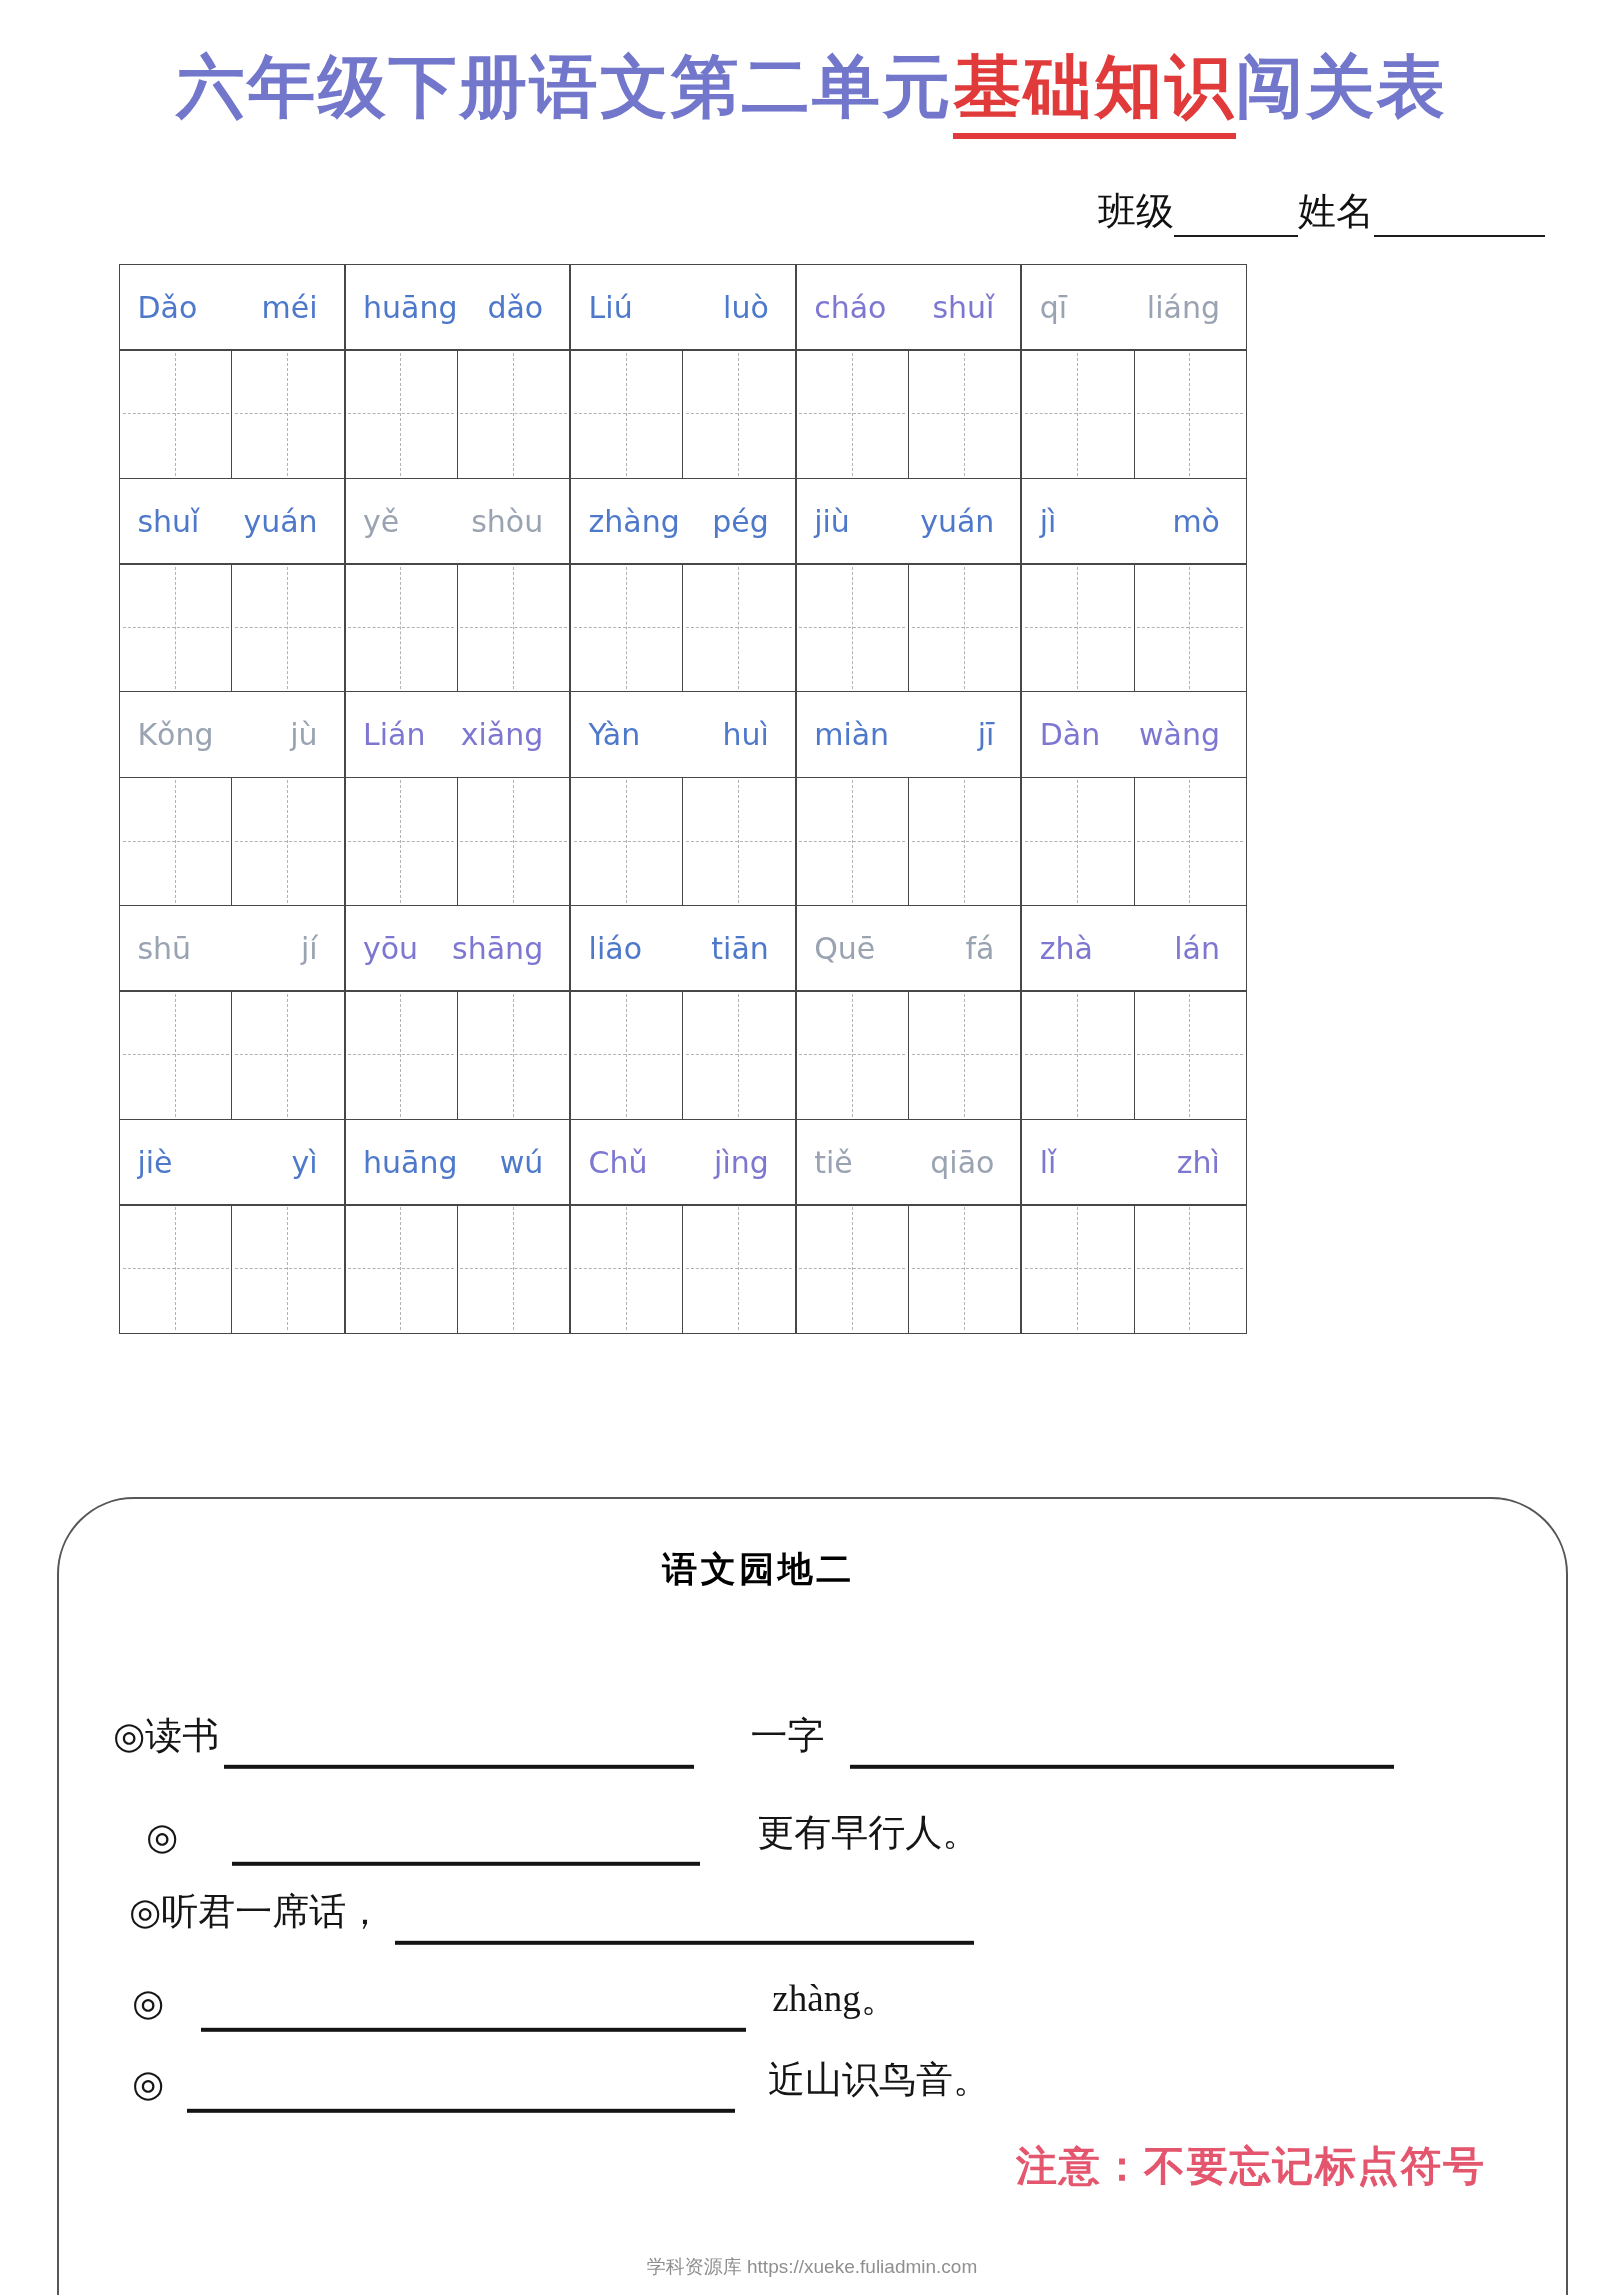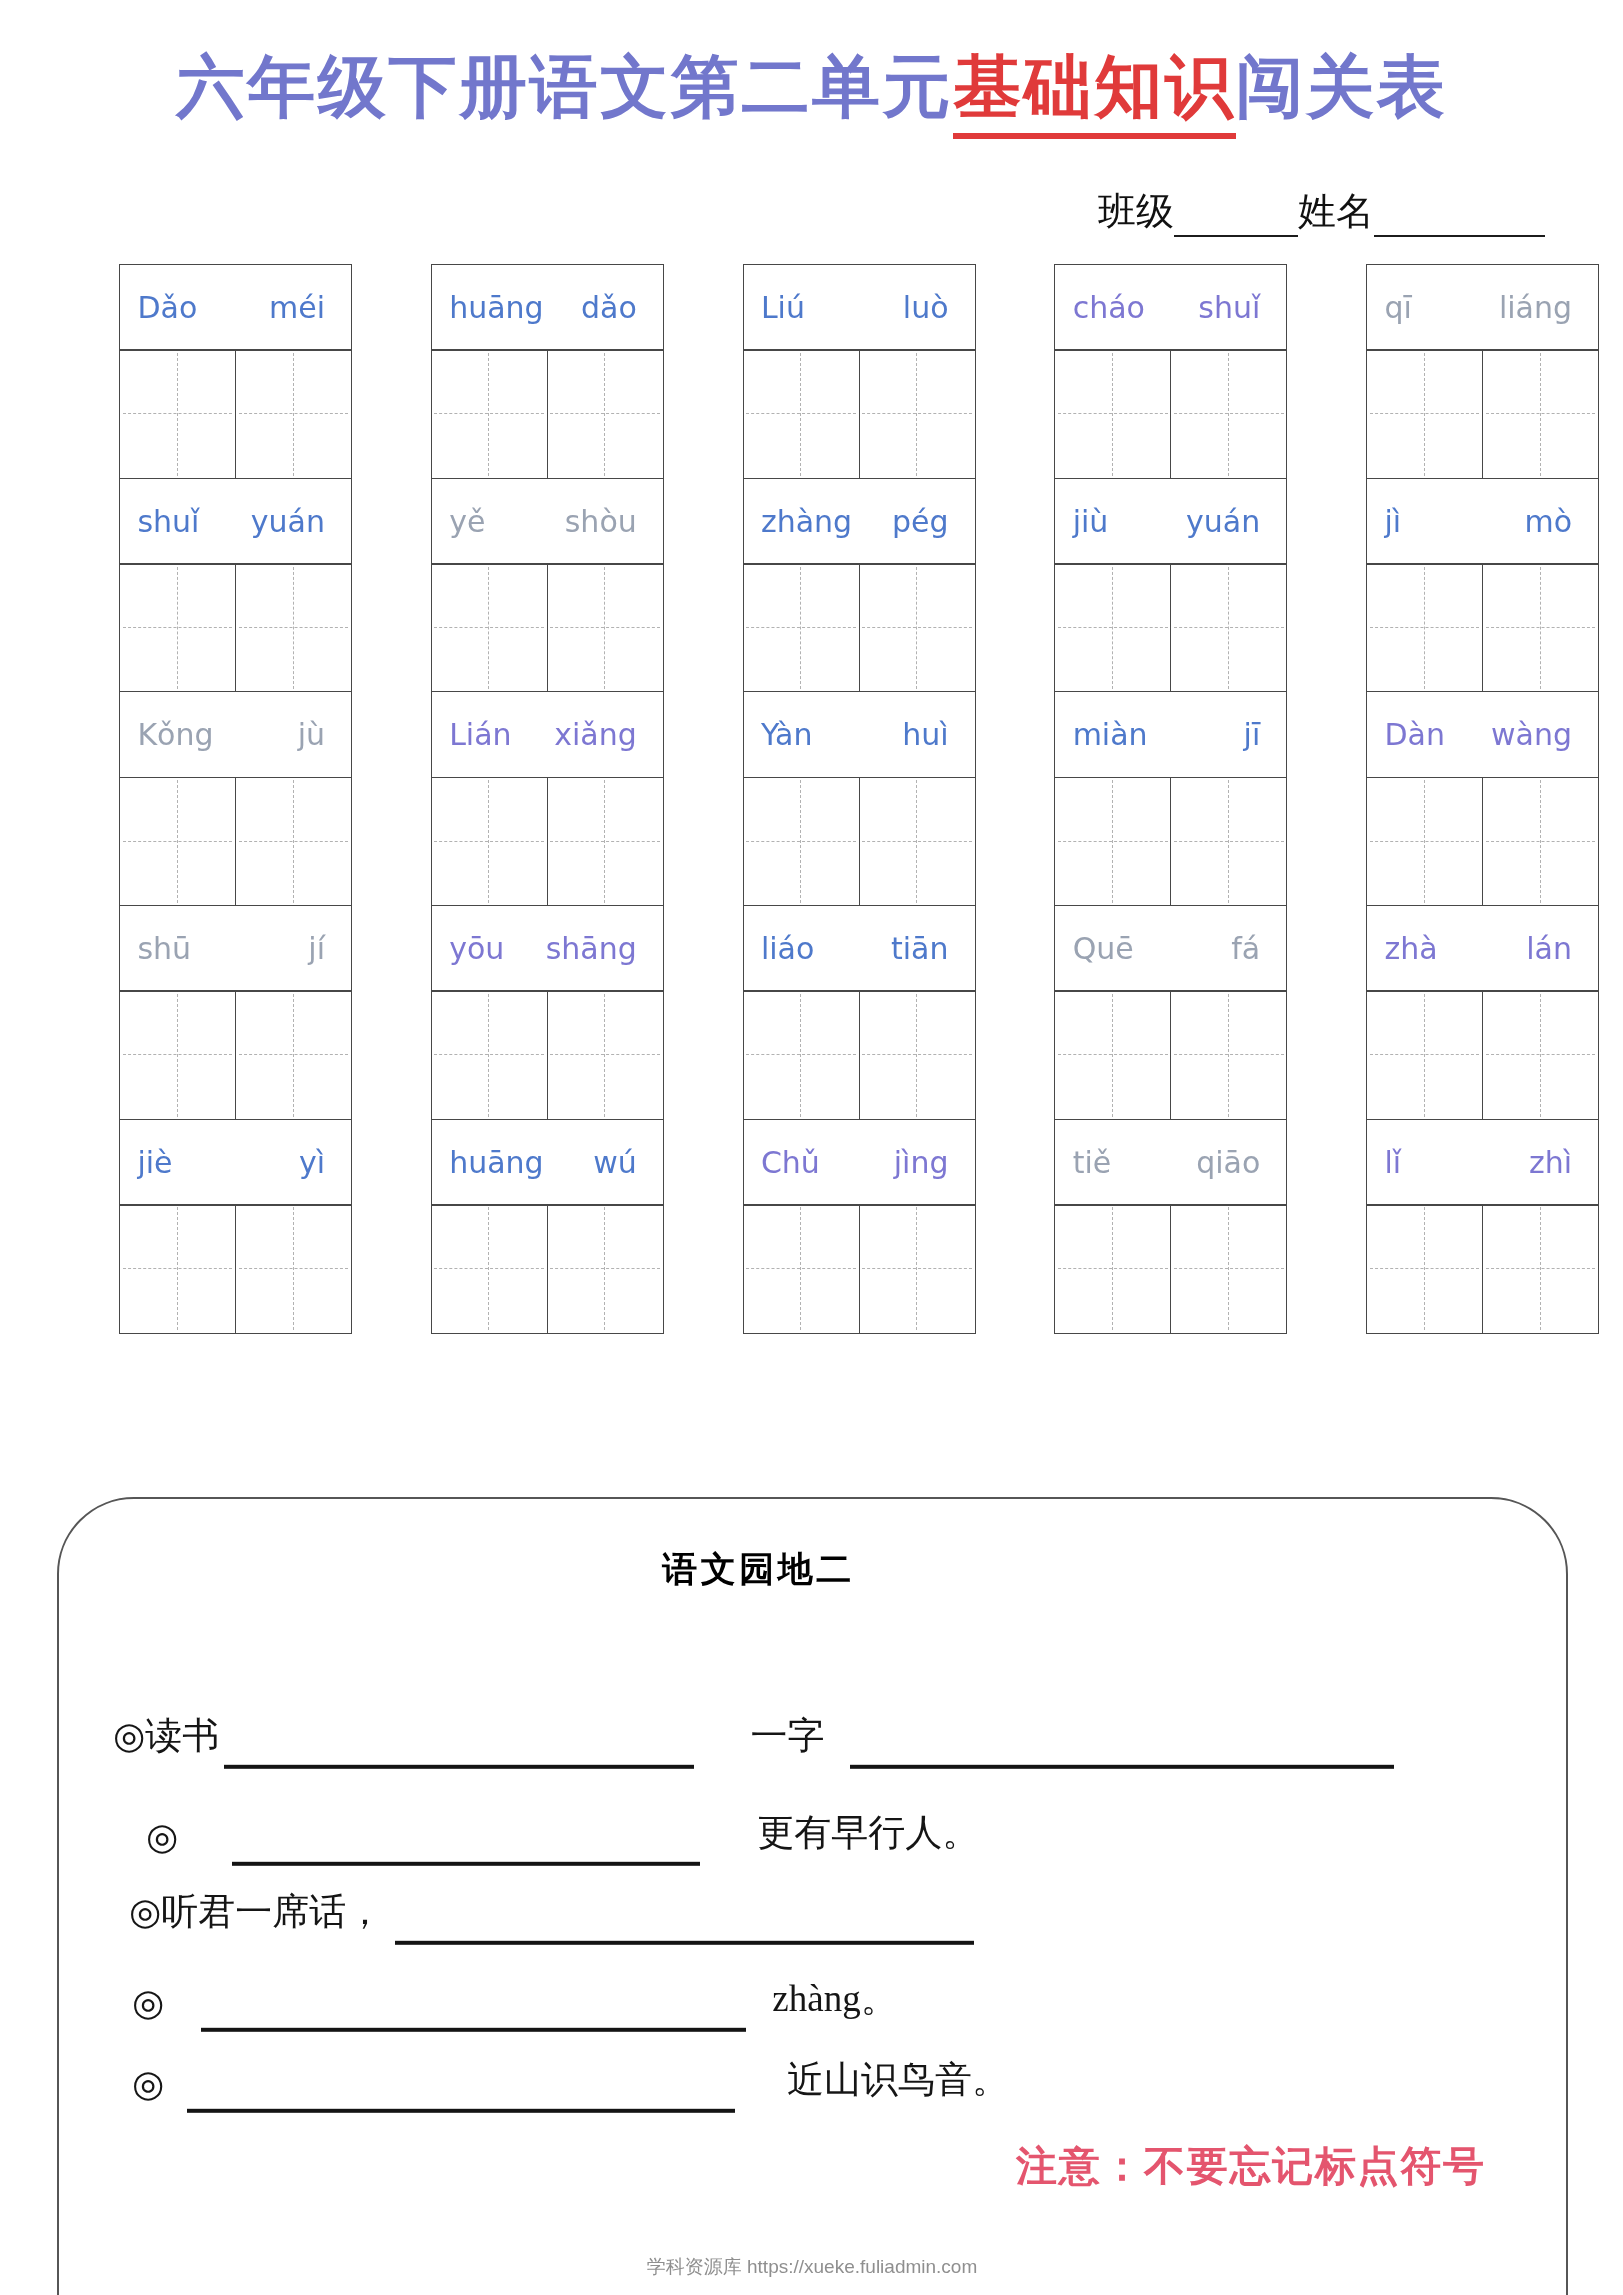--- a/index.html
+++ b/index.html
@@ -33,21 +33,21 @@
     font-size: 38px; color: #111;
     white-space: nowrap;
   }
   .blank { display: inline-block; border-bottom: 2.6px solid #1c1c1c; }
   .blank-class { width: 124px; height: 40px; }
   .blank-name  { width: 171px; height: 40px; }
 
   
   .grid {
     position: absolute;
-    left: 119px; top: 264px; width: 1480px;
+    left: 119px; top: 264px; width: 1128px;
     display: flex; justify-content: space-between;
   }
   .gcol { width: 233px; }
   .unit { margin-top: -1.7px; }
   .gcol .unit:first-child { margin-top: 0; }
   .pbox {
     height: 87px;
     border: 1.7px solid #474747;
     background: #fff;
     display: flex; align-items: center; justify-content: space-between;
@@ -430,15 +430,15 @@
     <span class="gblank" style="width: 579px; margin-left: 12px;"></span>
   </div>
 <div class="gline gl4">
     <span class="gtext">◎</span>
     <span class="gblank" style="width: 545px; margin-left: 37px;"></span>
     <span class="gtext" style="margin-left: 26px;">zhàng。</span>
   </div>
 <div class="gline gl5">
     <span class="gtext">◎</span>
     <span class="gblank" style="width: 548px; margin-left: 22.6px;"></span>
-    <span class="gtext" style="margin-left: 52px;">近山识鸟音。</span>
+    <span class="gtext" style="margin-left: 33px;">近山识鸟音。</span>
   </div>
 
 
 </body></html>

